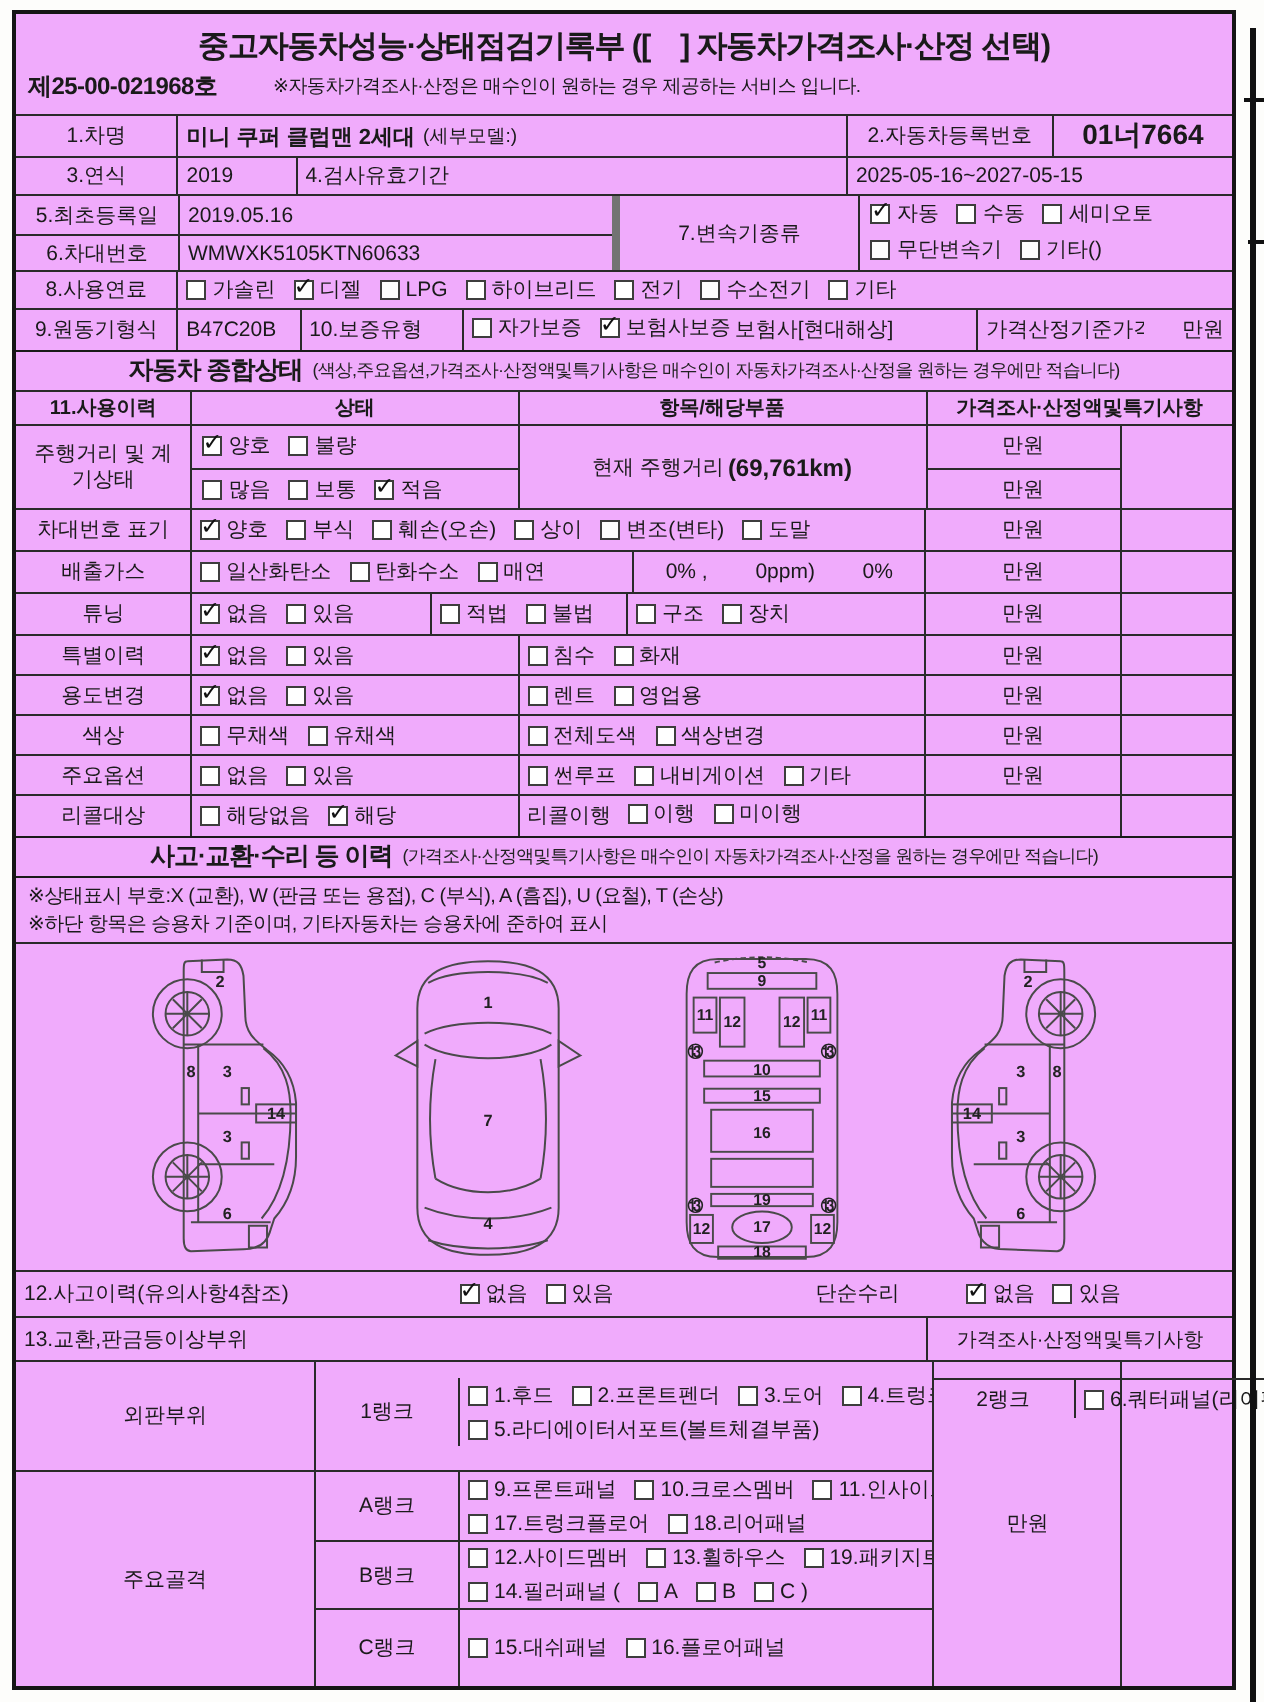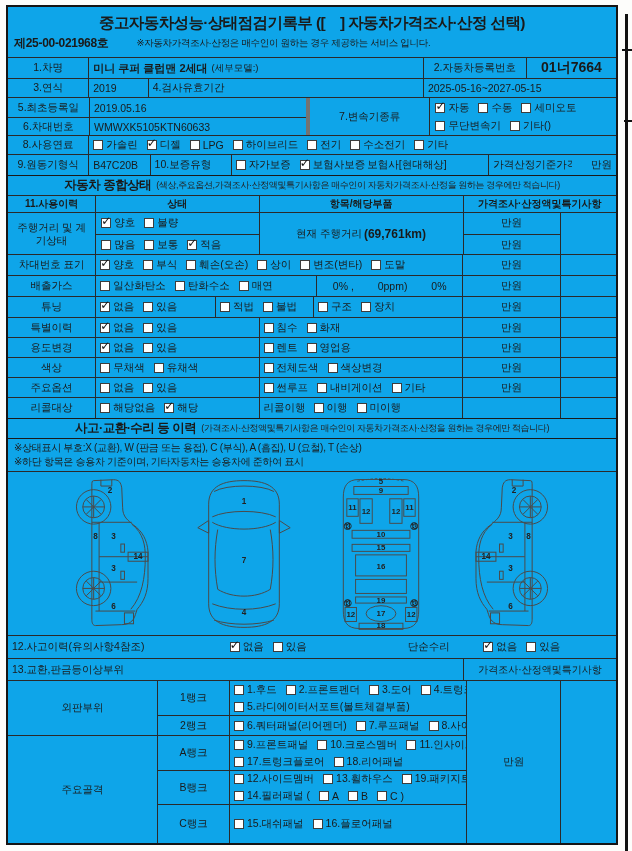--- a/index.html
+++ b/index.html
@@ -1,18 +1,18 @@
 <!DOCTYPE html>
 <html><head>
 <meta charset="utf-8">
 <style>
   html,body{margin:0;padding:0;background:#e8e8e4;}
   body{width:632px;height:851px;position:relative;font-family:"Liberation Sans","DejaVu Sans",sans-serif;color:#1a1a1a;overflow:hidden;}
   #paper{position:absolute;left:0;top:0;width:632px;height:851px;background:#fdfdfb;}
-  #sheet{position:absolute;left:6px;top:5px;width:612px;height:840px;border:2.5px solid #151515;background:#0ea5e9;display:flex;flex-direction:column;box-sizing:border-box;}
+  #sheet{position:absolute;left:6px;top:5px;width:612px;height:840px;border:2.5px solid #151515;background:#f0abfc;display:flex;flex-direction:column;box-sizing:border-box;}
   .sec{box-sizing:border-box;flex:none;}
   .row{display:flex;border-top:1px solid #2a2a2a;box-sizing:border-box;flex:none;}
   .row.nt{border-top:none;}
   .cell{border-right:1px solid #2a2a2a;box-sizing:border-box;display:flex;align-items:center;padding:1px 4px;overflow:hidden;white-space:nowrap;}
   .cell.last{border-right:none;}
   .cell.ctr{justify-content:center;text-align:center;}
   .cell.col{flex-direction:column;justify-content:center;align-items:center;padding:0;}
   .lab{font-size:10.5px;}
   .val{font-size:11px;font-weight:bold;}
   .sm{font-size:9.5px;}
@@ -574,21 +574,21 @@
   <div class="row" style="height:22px;">
     <div class="cell lab" style="width:458px;border-right:none;">13.교환,판금등이상부위</div>
     <div class="cell last hdr11" style="width:154px;border-left:1px solid #2a2a2a;font-weight:normal;font-size:10px;">가격조사·산정액및특기사항</div>
   </div>
 
   <div class="sec" style="display:flex;border-top:1px solid #2a2a2a;flex:1;">
     <div style="width:458px;display:flex;flex-direction:column;box-sizing:border-box;">
 
       <div style="display:flex;flex:none;">
         <div class="cell ctr lab" style="width:150px;height:54px;border-left:none;">외판부위</div>
-        <div style="width:308px;display:flex;flex-direction:column;">
+        <div style="width:308px;display:flex;margin-top:8px;">
           <div class="row nt" style="height:34px;">
             <div class="cell ctr lab" style="width:72px;">1랭크</div>
             <div class="cell col last" style="width:236px;align-items:flex-start;padding:0 4px;">
               <div style="height:17px;display:flex;align-items:center;">
                     <span class="cb">
                       <span class="bx"></span>
                       <span>1.후드</span>
                     </span>
                     <span class="cb">
                       <span class="bx"></span>

